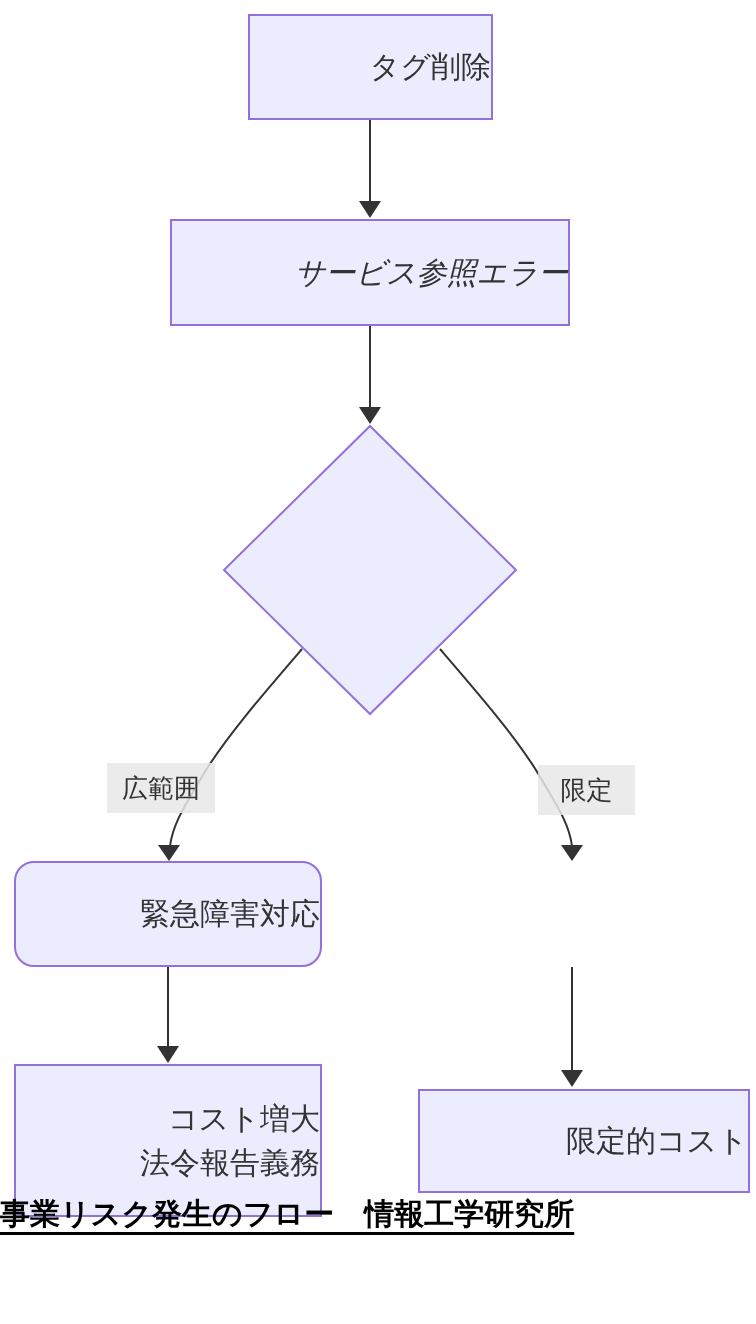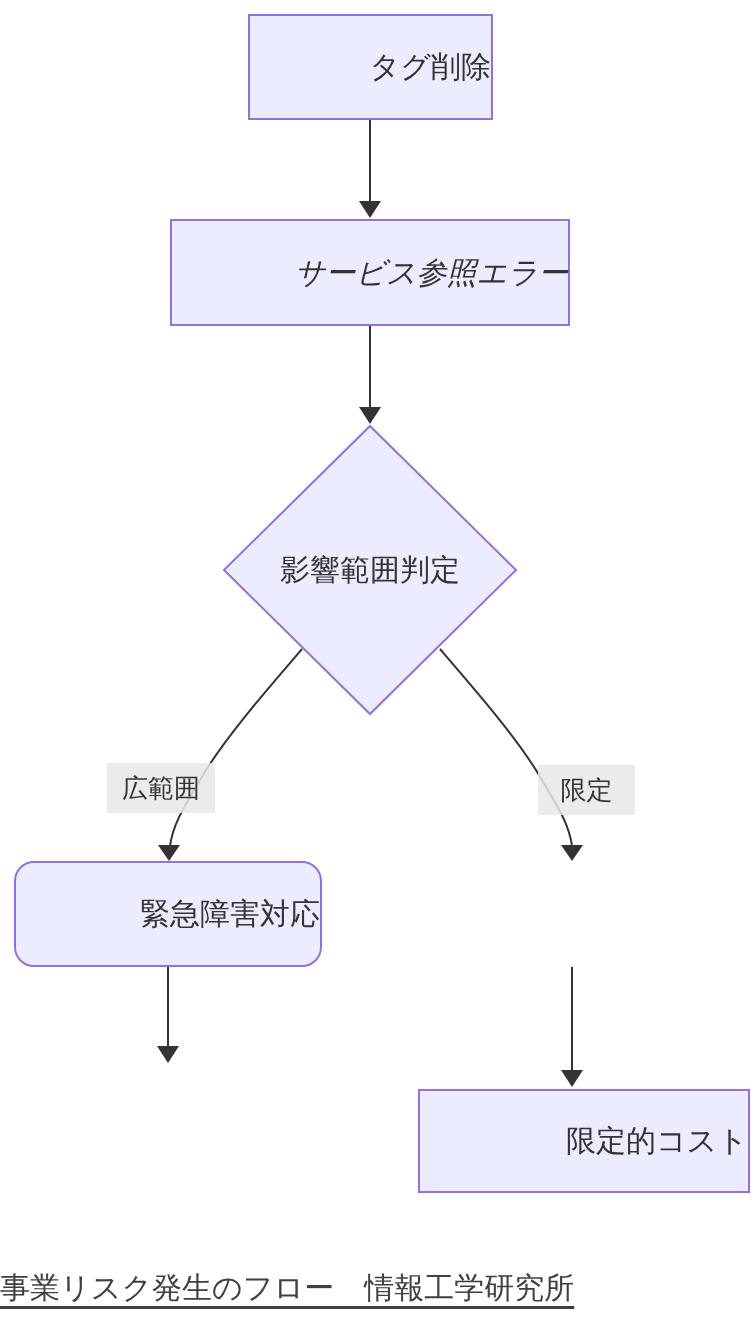--- a/index.html
+++ b/index.html
@@ -49,24 +49,24 @@
     font-size: 26px;
     display: flex;
     align-items: center;
     justify-content: center;
     text-align: center;
     z-index: 2;
   }
   .caption {
     position: absolute;
     left: 0;
-    top: 1270px;
-    color: #404040;
+    top: 1196px;
+    color: #000000;
     font-size: 30px;
-    font-weight: normal;
+    font-weight: bold;
     line-height: 36px;
     text-decoration: underline;
     text-decoration-thickness: 3px;
     text-underline-offset: 8px;
     white-space: pre;
     z-index: 2;
   }
 </style>
 </head>
 <body>
@@ -97,27 +97,30 @@
   </svg>
 
   <div class="node" style="left:248px; top:14px; width:245px; height:106px;">
     <span>タグ削除</span>
   </div>
 
   <div class="node" style="left:170px; top:219px; width:400px; height:107px;font-style:italic;">
     <span>サービス参照エラー</span>
   </div>
 
-  <div class="diamond-label" style="left:220px; top:550px; width:300px; height:40px;">影響範囲判定</div>
 
   <div class="node" style="left:14px; top:861px; width:308px; height:106px;border-radius:20px;">
     <span>緊急障害対応</span>
   </div>
 
 
+  <div class="node" style="left:14px; top:1064px; width:308px; height:153px;">
+    <span>コスト増大</span>
+    <span>法令報告義務</span>
+  </div>
 
   <div class="node" style="left:418px; top:1089px; width:332px; height:104px;">
     <span>限定的コスト</span>
   </div>
 
   <div class="edge-label" style="left:107px; top:763px; width:108px; height:50px;">広範囲</div>
 
   <div class="edge-label" style="left:538px; top:765px; width:97px; height:50px;">限定</div>
 
   <div class="caption">事業リスク発生のフロー　情報工学研究所</div>

